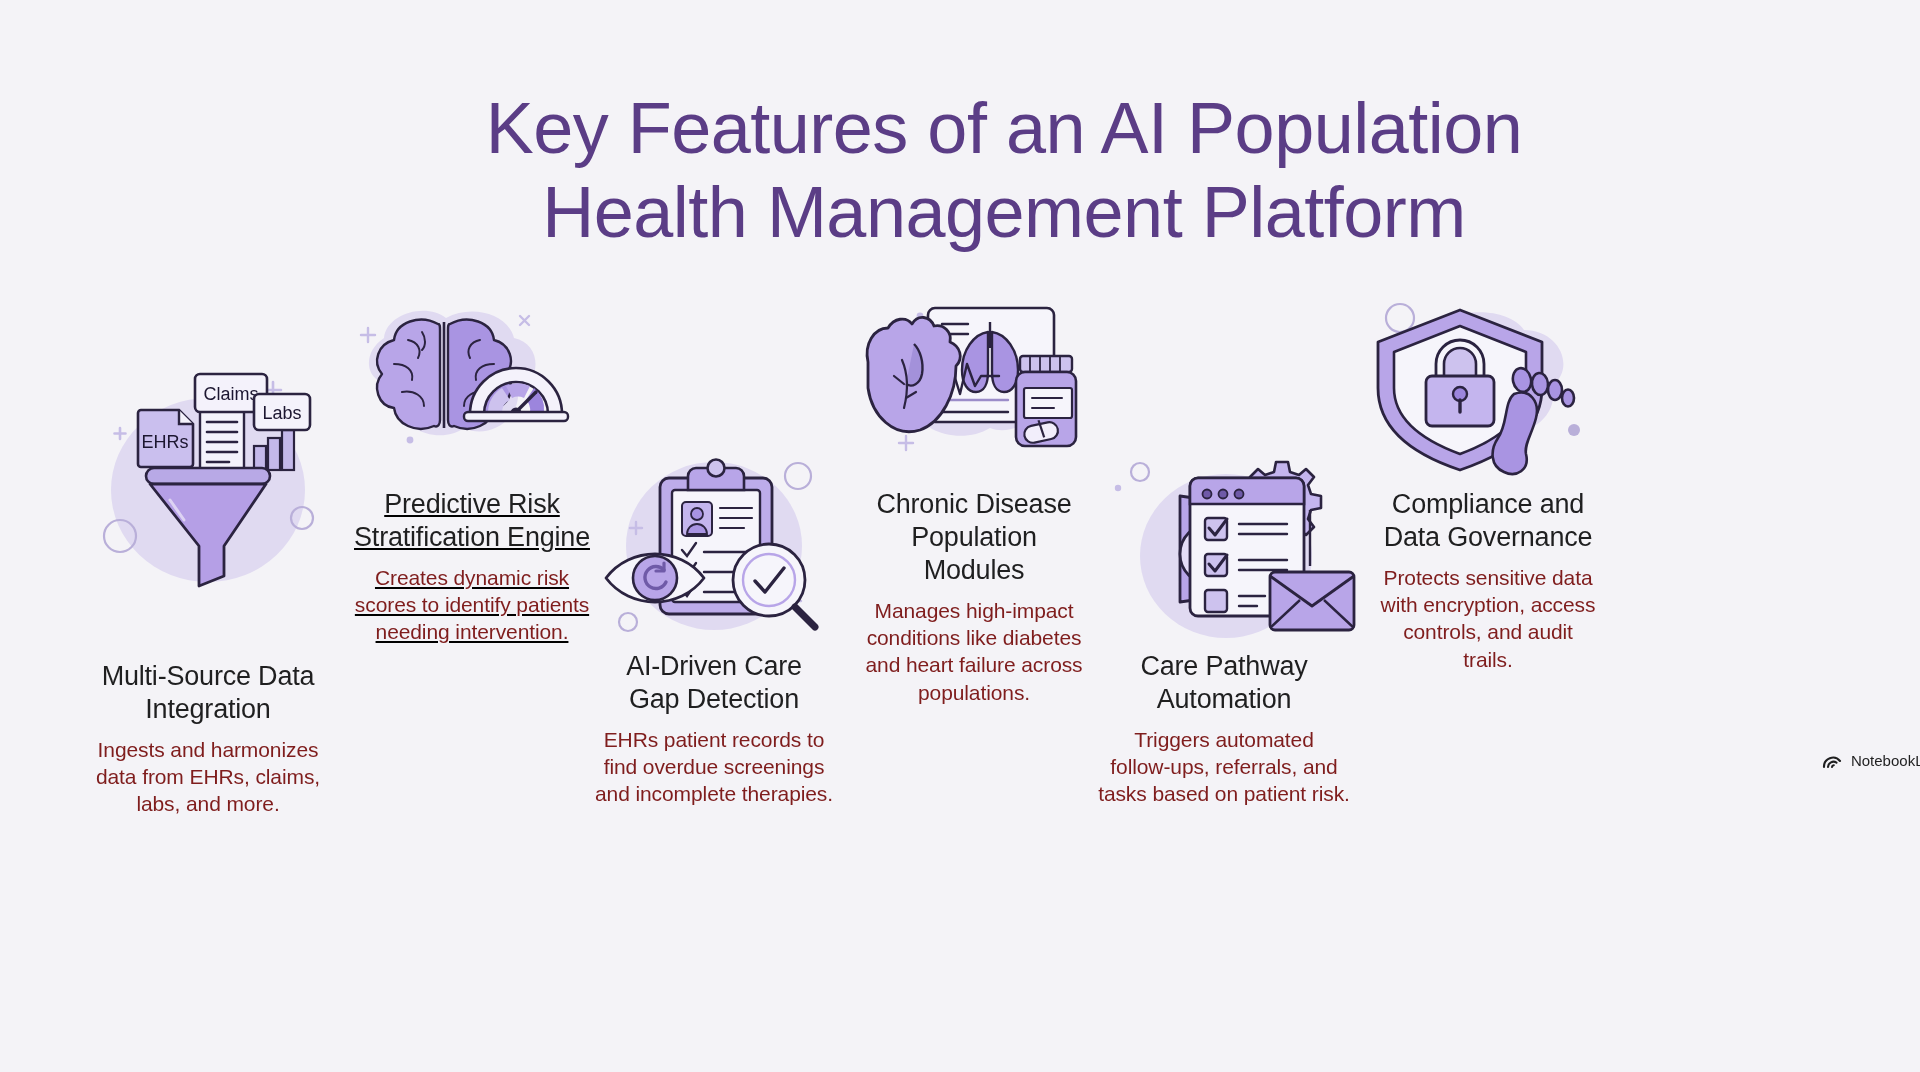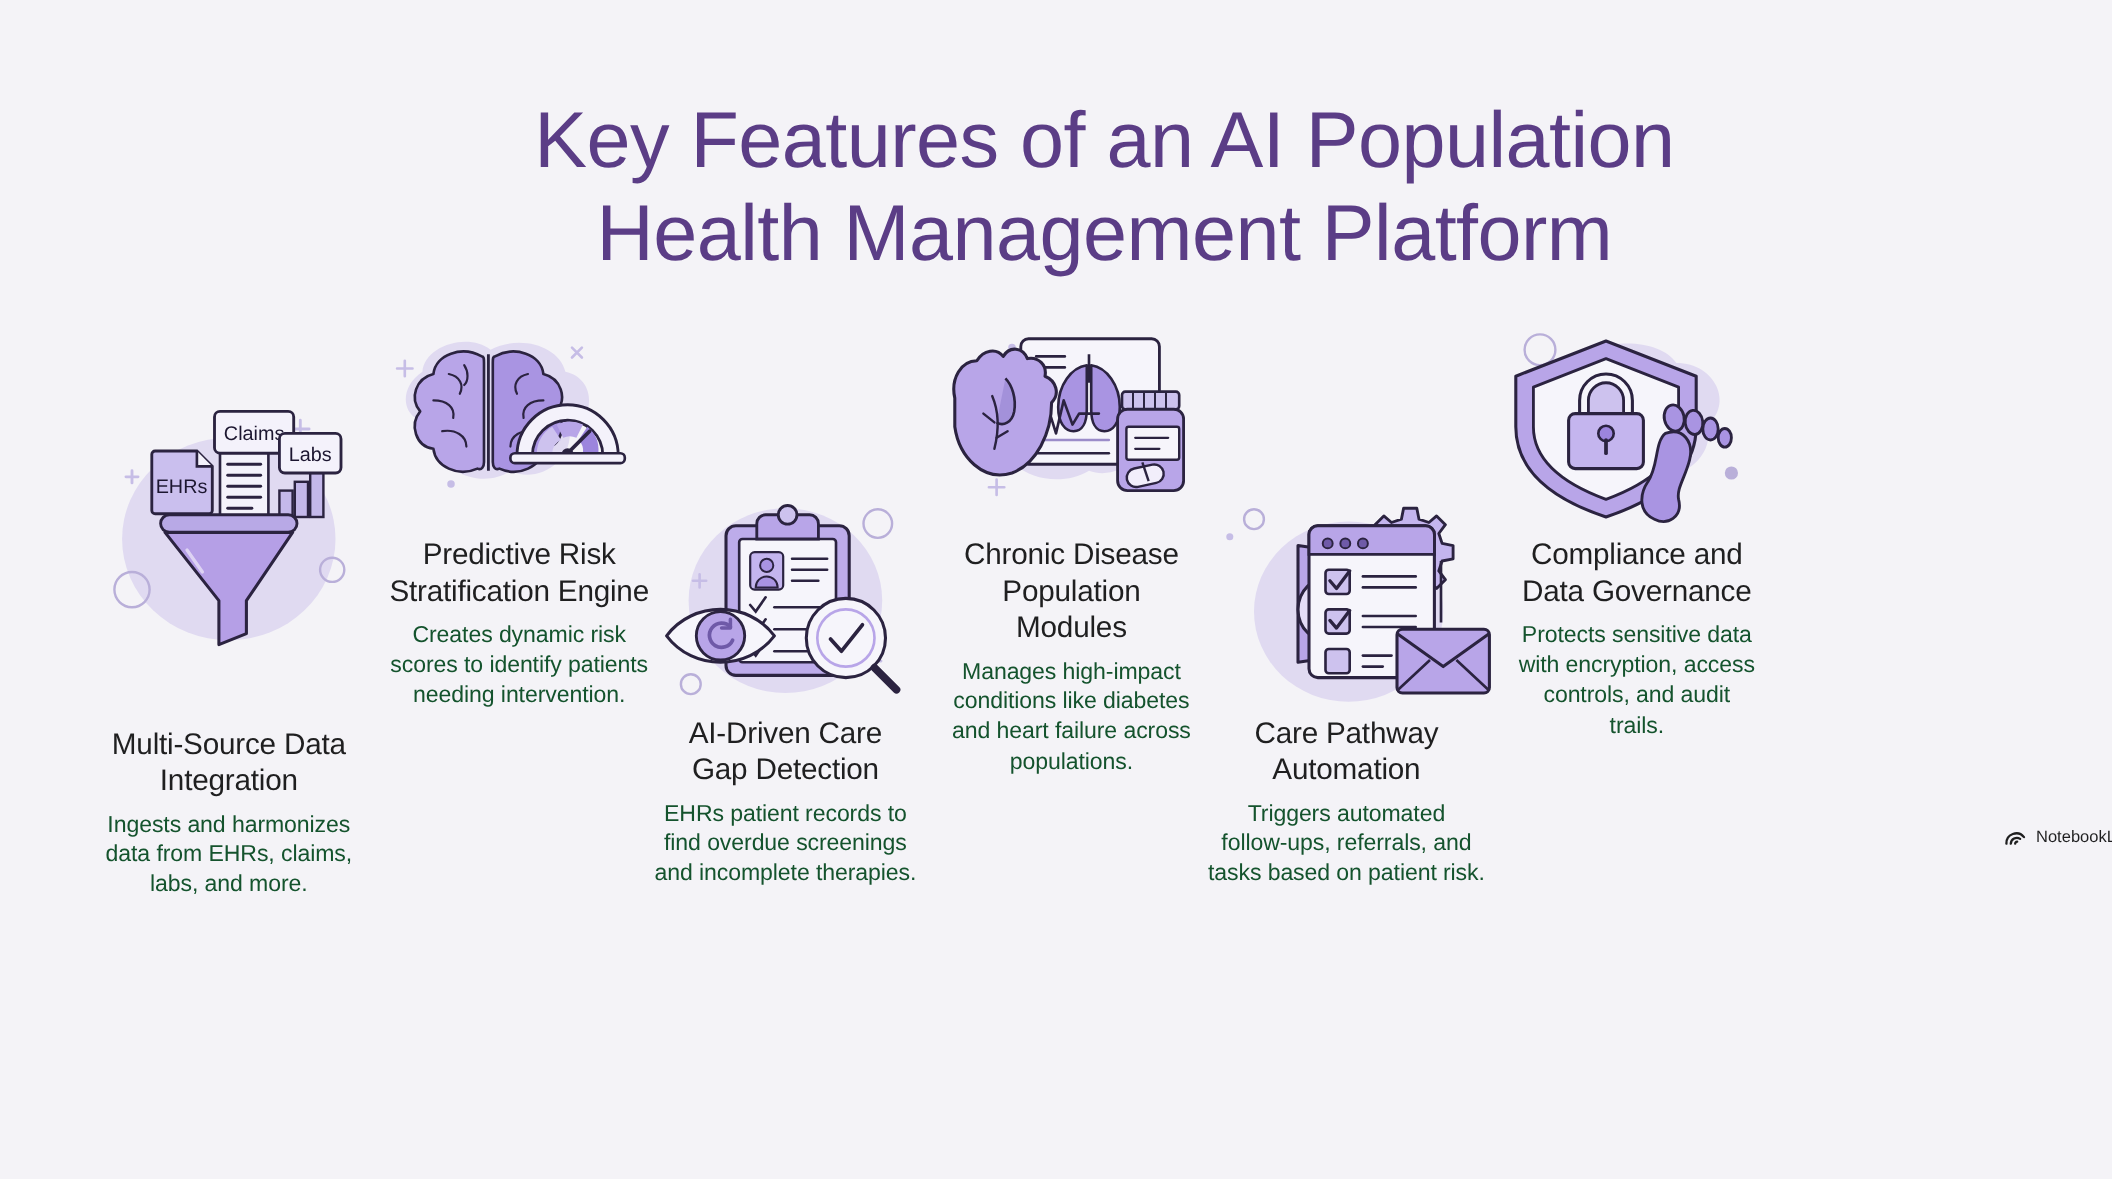--- a/index.html
+++ b/index.html
@@ -30,32 +30,32 @@
   .card .icon-wrap svg{position:absolute;left:50%;top:0;transform:translateX(-50%);}
   .heading{
     color:#1f1f20;
     font-size:27px;
     line-height:1.22;
     font-weight:400;
     margin:0 0 10px 0;
     letter-spacing:-0.2px;
   }
   .desc{
-    color:#14532d;
+    color:#7f1d1d;
     font-size:21px;
     line-height:1.30;
     font-weight:400;
     margin:0;
     letter-spacing:-0.1px;
   }
 
   
   #c1{left:14px;  top:300px;}
   #c1 .textblock{margin-top:160px;}
-  #c2{left:278px; top:288px;}
+  #c2{left:278px; top:288px;text-decoration:underline;}
   #c3{left:520px; top:450px;}
   #c4{left:780px; top:288px;}
   #c5{left:1030px;top:450px;}
   #c6{left:1294px;top:288px;}
 
   .textblock{}
 
   .watermark{
     position:absolute;right:28px;bottom:18px;
     display:flex;align-items:center;gap:8px;

